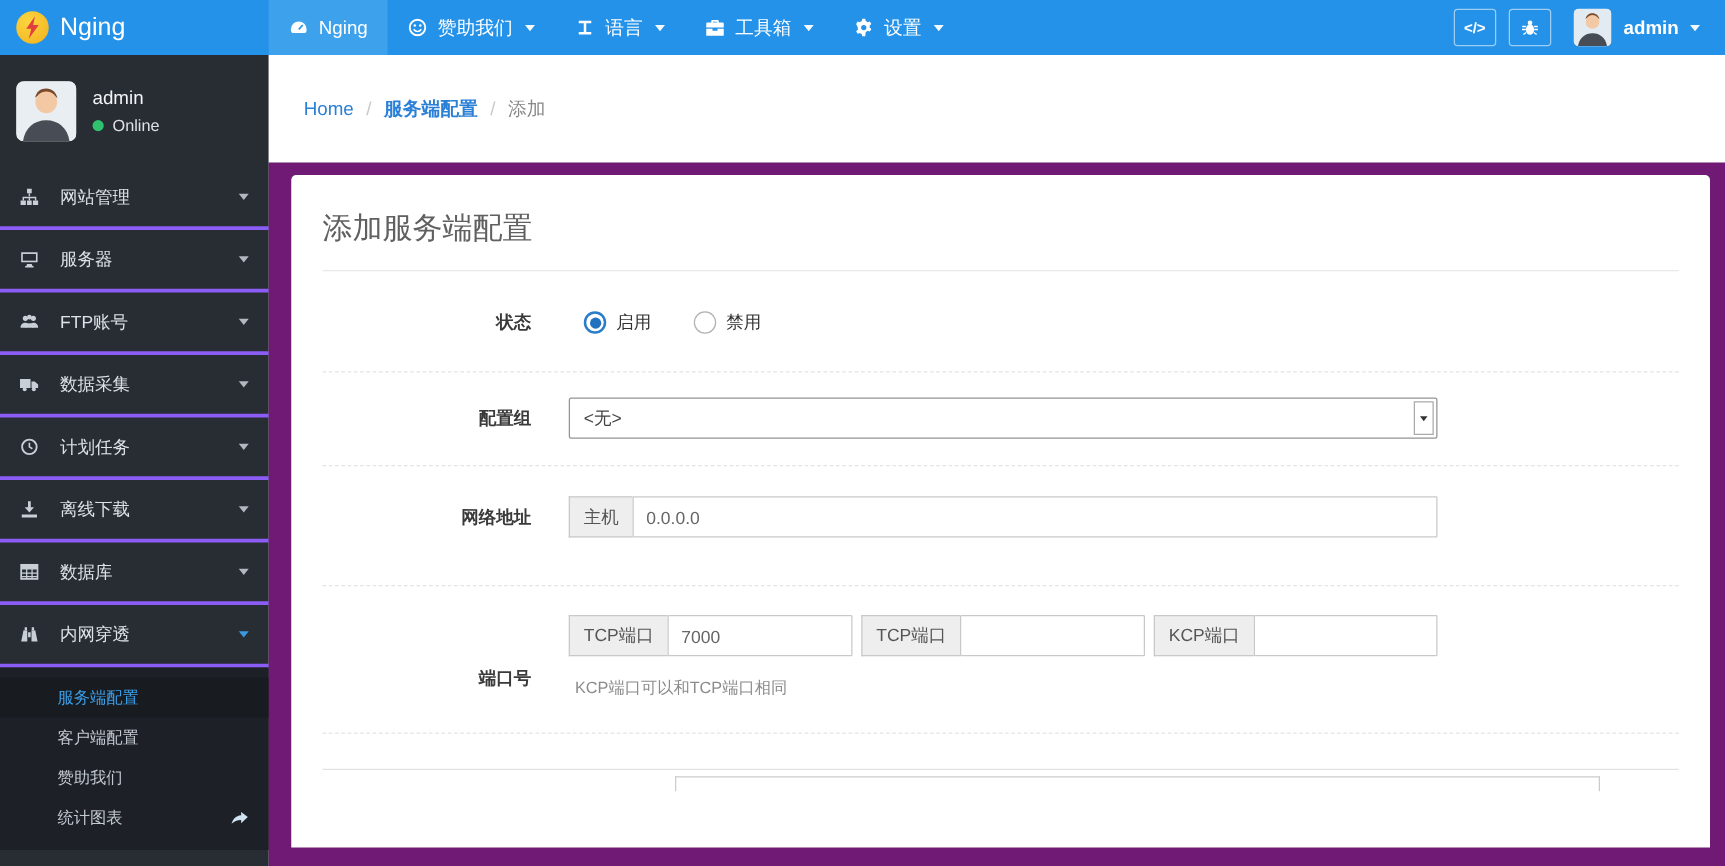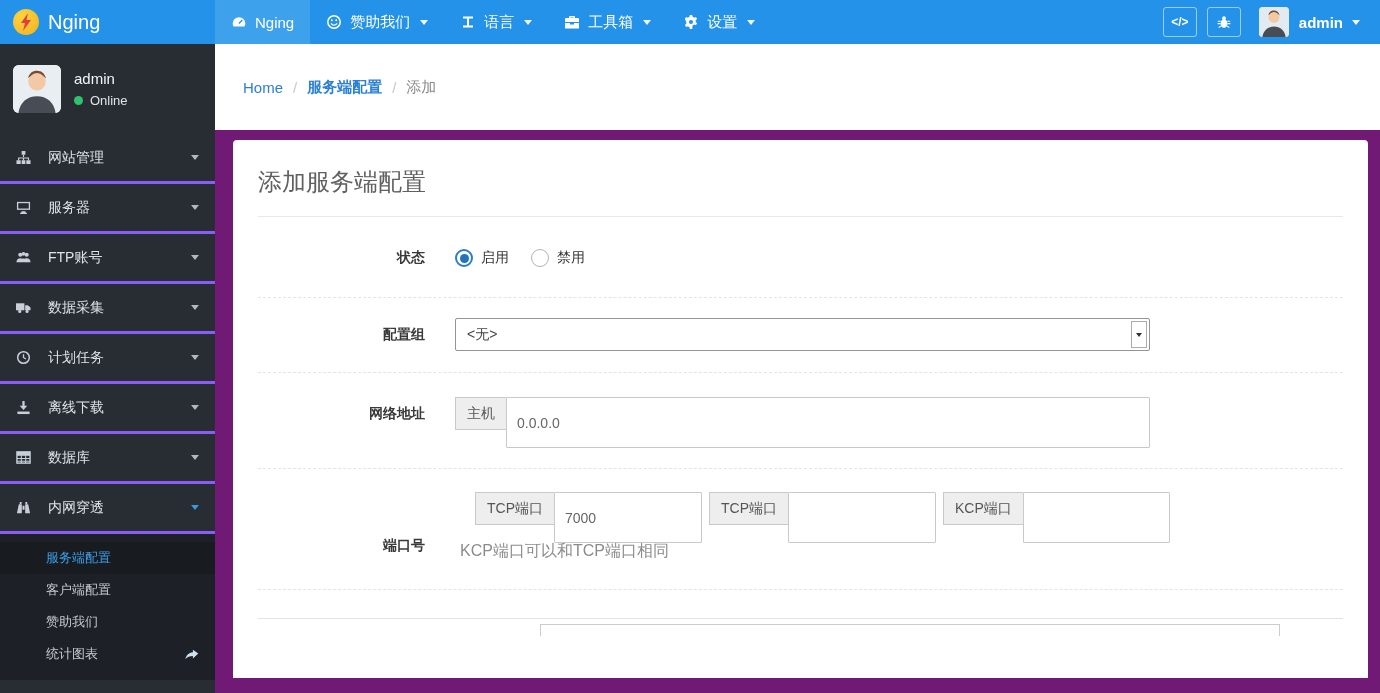--- a/index.html
+++ b/index.html
@@ -71,43 +71,43 @@
   .fg-group   { padding:20px 0 21px; }
   .fg-name    { padding:18px 0 18px; }
   .fg-addr    { padding:24px 0 38px; }
   .fg-ports   { padding:23px 0 27px; align-items:flex-end; }
   .col-label { width:197px; flex:0 0 197px; text-align:right; padding-right:30px; font-weight:bold;
     font-size:14px; color:#3a3a3a; }
   .fg-ports .col-label { line-height:33px; }
   .col-field { width:695px; flex:0 0 695px; }
 
   .radio-row { display:flex; align-items:center; gap:22px; }
-  .radio { display:flex; align-items:flex-start; gap:8px; font-size:14px; color:#333; cursor:pointer; }
+  .radio { display:flex; align-items:flex-start; gap:8px; font-size:14px; color:#333; cursor:pointer;margin-left:12px; }
   .radio-circle { width:18px; height:18px; border-radius:50%; border:1px solid #b3b3b3; background:#fff;
     display:flex; align-items:center; justify-content:center; }
   .radio.checked .radio-circle { border:2px solid #2b7dc9; }
   .radio.checked .radio-circle::after { content:""; width:9px; height:9px; border-radius:50%; background:#2272bd; }
 
   .select-box { position:relative; height:33px; border:1px solid #949494; border-radius:2px; background:#fff;
     display:flex; align-items:center; padding:0 26px 0 11px; font-size:14px; color:#444; cursor:pointer; }
   .select-btn { position:absolute; top:2px; right:2px; bottom:2px; width:16px; background:#fff;
     border:1px solid #ababab; display:flex; align-items:center; justify-content:center; }
   .select-btn::after { content:""; width:0; height:0; border-left:3.5px solid transparent;
     border-right:3.5px solid transparent; border-top:4.5px solid #333; }
 
-  .text-input { width:100%; height:51px; border:1px solid #c9c9c9; border-radius:1px; padding:0 10px;
+  .text-input { width:100%; height:33px; border:1px solid #c9c9c9; border-radius:1px; padding:0 10px;
     font-size:14px; color:#666; font-family:inherit; outline:none; background:#fff; }
   .input-group { display:flex; height:33px; width:100%; }
   .addon { background:#eee; border:1px solid #c9c9c9; border-right:0; display:flex; align-items:center;
     padding:0 11px; font-size:14px; color:#555; white-space:nowrap; }
   .input-group .text-input { flex:1; min-width:0; }
 
-  .ports-row { display:flex; gap:7px; width:100%;margin-left:20px; }
+  .ports-row { display:flex; gap:7px; width:100%; }
   .port-group { flex:1; display:flex; height:33px; min-width:0; }
-  .help-block { margin-top:16px; font-size:16px; color:#8c8c8c; padding-left:5px; }
+  .help-block { margin-top:16px; font-size:13px; color:#8c8c8c; padding-left:5px; }
 
   .section-divider { border-top:1px solid #e3e3e3; margin-top:28px; }
   .partial-box { margin-left:282px; margin-top:5px; width:740px; height:12px;
     border:1px solid #ccc; border-bottom:none; background:#fff; }
 </style>
 </head>
 <body>
 
 <div class="app">
 

